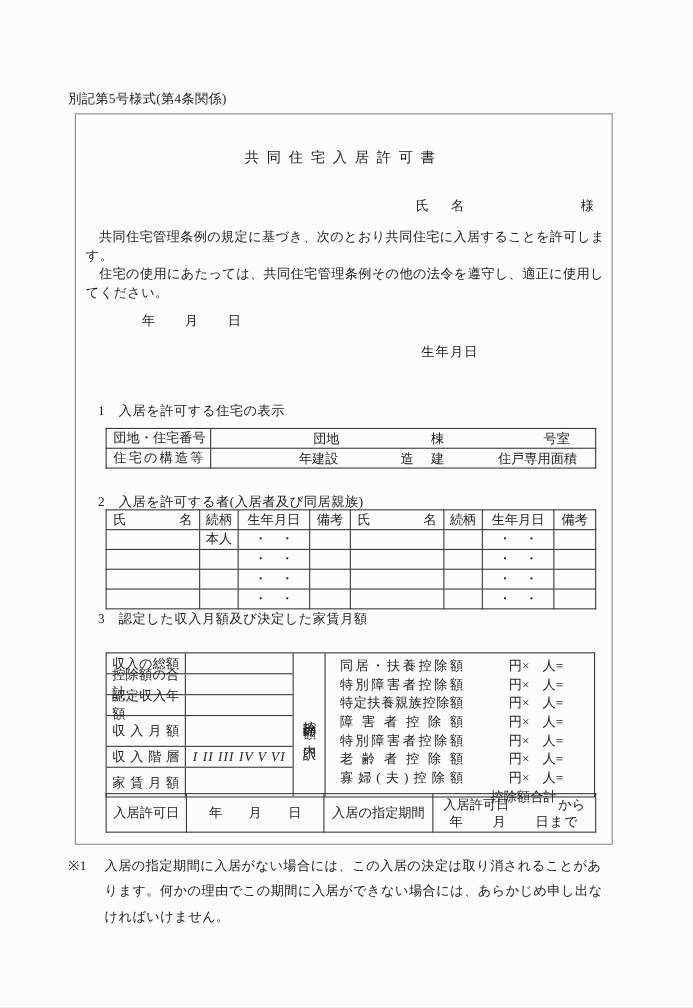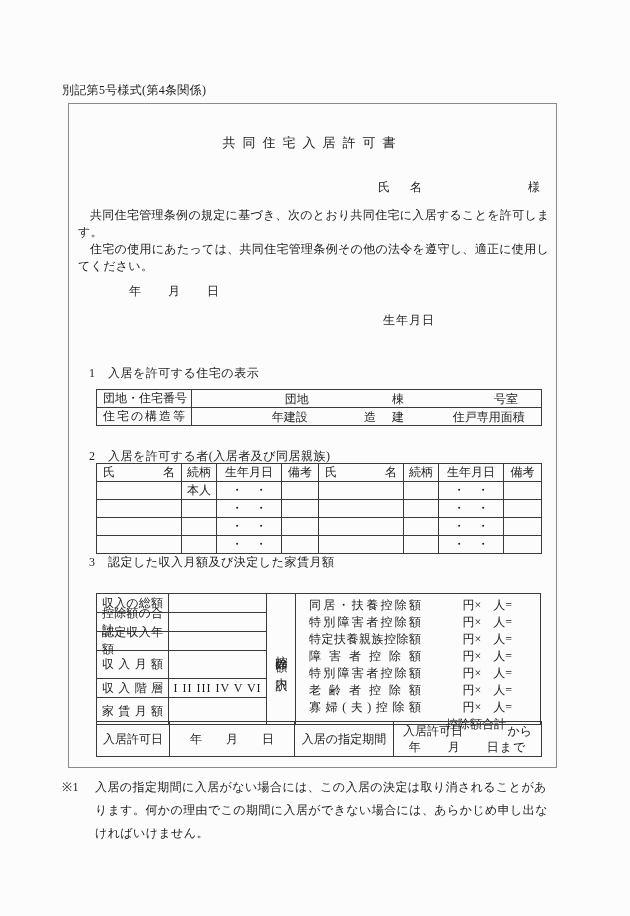--- a/index.html
+++ b/index.html
@@ -46,21 +46,21 @@
   .t2 tr.hdr td{height:17px;}
   .name-h{display:flex;justify-content:space-between;padding:0 6px;}
 
   .t3{position:absolute;left:27px;top:489px;width:445px;height:132px;
       border:1px solid #3a3a3a;display:flex;box-sizing:border-box;}
   .t3-grid{width:170px;display:flex;flex-direction:column;border-right:1px solid #3a3a3a;box-sizing:border-box;}
   .t3-row{display:flex;border-bottom:1px solid #3a3a3a;box-sizing:border-box;}
   .t3-row:last-child{border-bottom:none;}
   .t3-lab{width:72px;border-right:1px solid #3a3a3a;display:flex;align-items:center;padding:0 5px;box-sizing:border-box;}
   .t3-lab .jt{width:62px;}
-  .t3-val{flex:1;display:flex;align-items:center;justify-content:center;letter-spacing:1px;}
+  .t3-val{flex:1;display:flex;align-items:center;justify-content:center;letter-spacing:1px;font-style:italic;}
   .t3-breakdown{width:29px;border-right:1px solid #3a3a3a;display:flex;align-items:center;justify-content:center;box-sizing:border-box;}
   .vert{writing-mode:vertical-rl;letter-spacing:2px;font-size:12px;}
   .t3-right{flex:1;display:flex;flex-direction:column;justify-content:space-evenly;padding:3px 0;box-sizing:border-box;}
   .ded-line{display:flex;justify-content:space-between;padding:0 28px 0 13px;}
   .ded-line .jt{width:112px;}
   .ded-total{text-align:right;padding-right:34px;}
 
   .t4{position:absolute;left:27px;top:617px;width:445px;}
   .t4 td{height:34px;text-align:center;}
   .t4 .two-line{font-size:12px;line-height:16px;}

